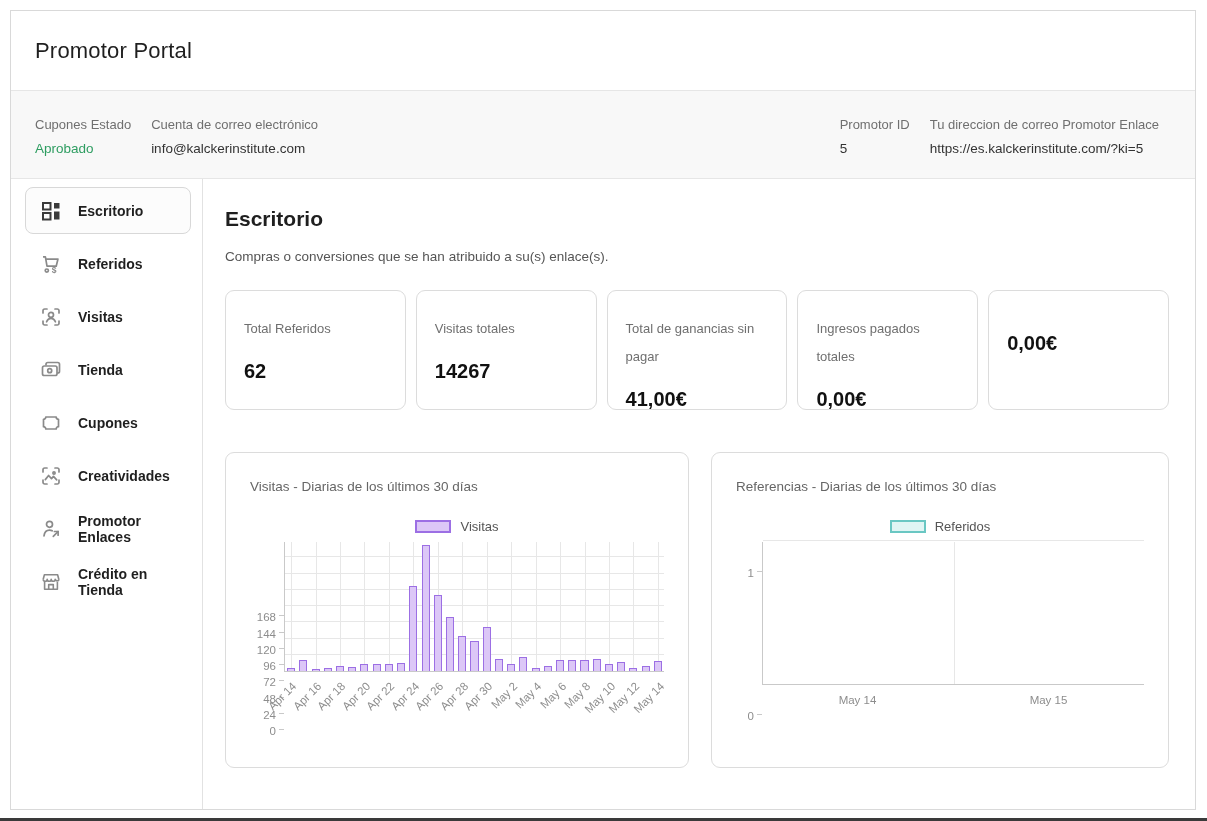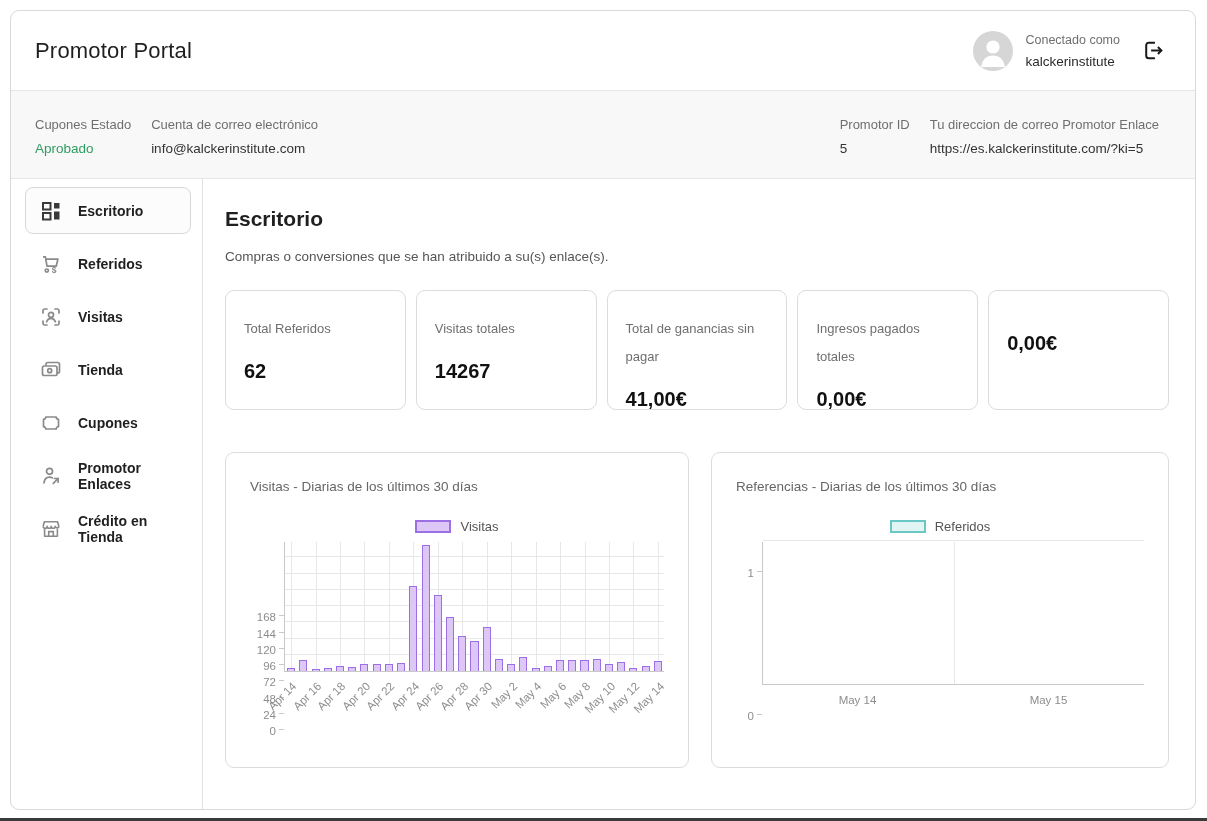--- a/index.html
+++ b/index.html
@@ -1,19 +1,19 @@
 <!DOCTYPE html>
 <html><head>
 <meta charset="utf-8">
 <style>
   * { box-sizing: border-box; margin: 0; padding: 0; }
   html,body { width:1207px; height:821px; background:#fff; overflow:hidden;
     font-family:"Liberation Sans", sans-serif; color:#2f2f2f; }
   .portal-card { position:absolute; left:10px; top:10px; width:1186px; height:800px;
-    border:1px solid #d9d9d9; border-radius:9px; background:#fff; overflow:hidden;
+    border:1px solid #d9d9d9; border-radius:0; background:#fff; overflow:hidden;
     display:flex; flex-direction:column; }
   .bottom-edge { position:absolute; left:0; right:0; bottom:0; height:3px; background:#3a3a3a; }
 
   
   .header { height:80px; flex:0 0 80px; display:flex; align-items:center;
     padding:0 30px 0 24px; border-bottom:1px solid #e6e6e6; }
   .app-title { font-size:22px; color:#1f1f1f; letter-spacing:.2px; }
   .header-right { margin-left:auto; display:flex; align-items:center; gap:12px; }
   .avatar { width:40px; height:40px; border-radius:50%; background:#d6d6d6; overflow:hidden; flex:0 0 40px; }
   .user-block { display:flex; flex-direction:column; gap:7px; }
@@ -80,39 +80,20 @@
   .xtick.rot { top:8px; transform:translateX(-100%) rotate(-45deg); transform-origin:100% 0; }
   .xtick.flat { top:9px; transform:translateX(-50%); }
 </style>
 </head>
 <body>
 
 <div class="portal-card">
 
   <header class="header">
     <div class="app-title">Promotor Portal</div>
-    <div class="header-right">
-      <div class="avatar">
-        <svg width="40" height="40" viewBox="0 0 40 40">
-          <circle cx="20" cy="16" r="6.6" fill="#ffffff"></circle>
-          <path d="M8 36 c1.6-8 5.8-11.5 12-11.5 s10.4 3.5 12 11.5 z" fill="#ffffff"></path>
-        </svg>
-      </div>
-      <div class="user-block">
-        <span class="connected-label">Conectado como</span>
-        <span class="username">kalckerinstitute</span>
-      </div>
-      <button class="logout-btn">
-        <svg width="23" height="23" viewBox="0 0 24 24" fill="none" stroke="#1a1a1a" stroke-width="2.1">
-          <path d="M13.5 3.8 H7 A2.6 2.6 0 0 0 4.4 6.4 v11.2 A2.6 2.6 0 0 0 7 20.2 h6.5"></path>
-          <path d="M9.5 12 H20"></path>
-          <path d="M16.6 8.4 L20.2 12 l-3.6 3.6"></path>
-        </svg>
-      </button>
-    </div>
   </header>
 
   <div class="status-bar">
     <div class="status-field">
       <span class="status-label">Cupones Estado</span>
       <span class="status-value green">Aprobado</span>
     </div>
     <div class="status-field">
       <span class="status-label">Cuenta de correo electrónico</span>
       <span class="status-value">info@kalckerinstitute.com</span>
@@ -166,20 +147,31 @@
           <rect x="3.5" y="8" width="14.5" height="9.5" rx="1.8"></rect>
           <circle cx="10.7" cy="12.7" r="2"></circle>
         </svg>
         <span class="side-label">Tienda</span>
       </div>
       <div class="side-item">
         <svg width="24" height="24" viewBox="0 0 24 24" fill="none" stroke="currentColor" stroke-width="1.7" stroke-linejoin="round">
           <path d="M6.8 6 h10.4 a2.3 2.3 0 0 0 2.3 2.3 v7.4 a2.3 2.3 0 0 0 -2.3 2.3 H6.8 a2.3 2.3 0 0 0 -2.3 -2.3 V8.3 A2.3 2.3 0 0 0 6.8 6 z"></path>
         </svg>
         <span class="side-label">Cupones</span>
+      </div>
+      <div class="side-item">
+        <svg width="24" height="24" viewBox="0 0 24 24" fill="none" stroke="currentColor" stroke-width="1.7" stroke-linecap="round" stroke-linejoin="round">
+          <path d="M4 8 V5.7 A1.7 1.7 0 0 1 5.7 4 H8"></path>
+          <path d="M16 4 h2.3 A1.7 1.7 0 0 1 20 5.7 V8"></path>
+          <path d="M20 16 v2.3 a1.7 1.7 0 0 1 -1.7 1.7 H16"></path>
+          <path d="M8 20 H5.7 A1.7 1.7 0 0 1 4 18.3 V16"></path>
+          <path d="M6.3 15.6 l3.3-4.1 2.9 3.1 2-2.2 3.2 3.4"></path>
+          <circle cx="15" cy="9" r="1.1"></circle>
+        </svg>
+        <span class="side-label">Creatividades</span>
       </div>
       <div class="side-item">
         <svg width="24" height="24" viewBox="0 0 24 24" fill="none" stroke="currentColor" stroke-width="1.7" stroke-linecap="round" stroke-linejoin="round">
           <circle cx="10.5" cy="7.3" r="3"></circle>
           <path d="M5 18.8 c.5-3.7 2.6-5.7 5.5-5.7 1 0 1.9.2 2.7.7"></path>
           <path d="M14.3 19.3 l4.8-4.8"></path>
           <path d="M19.1 18.2 v-3.7 h-3.7"></path>
         </svg>
         <span class="side-label">Promotor Enlaces</span>
       </div>

